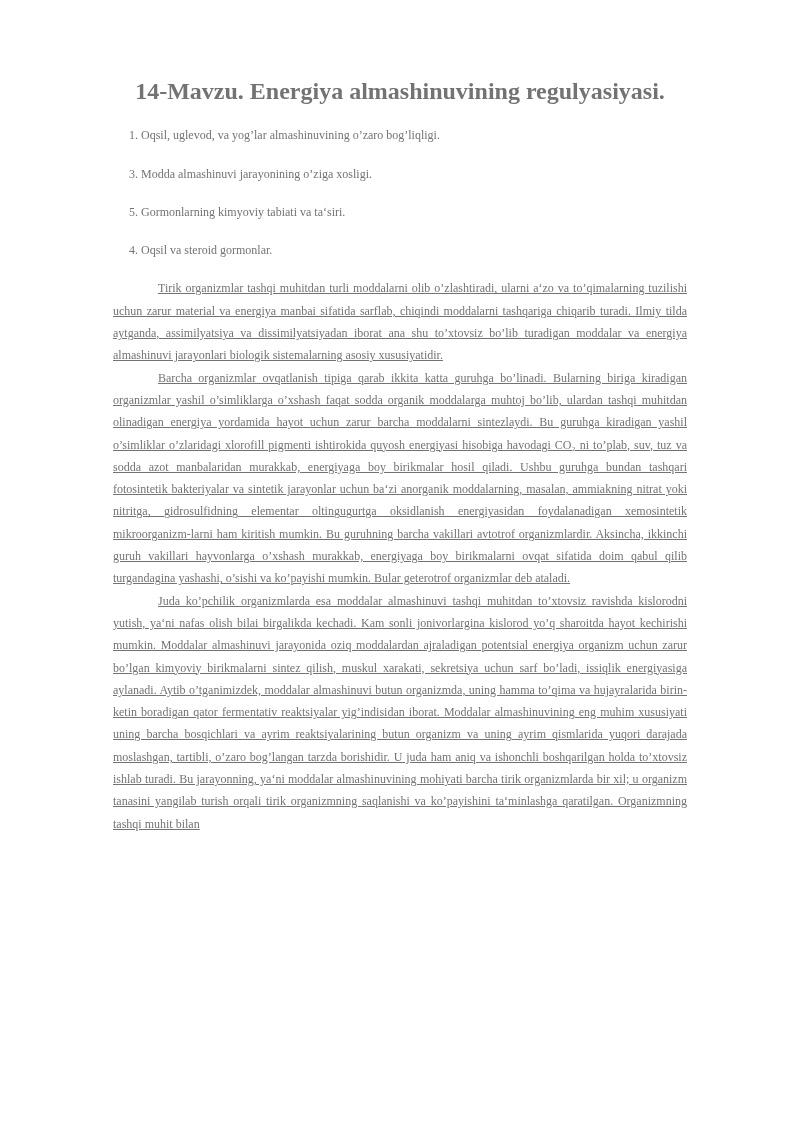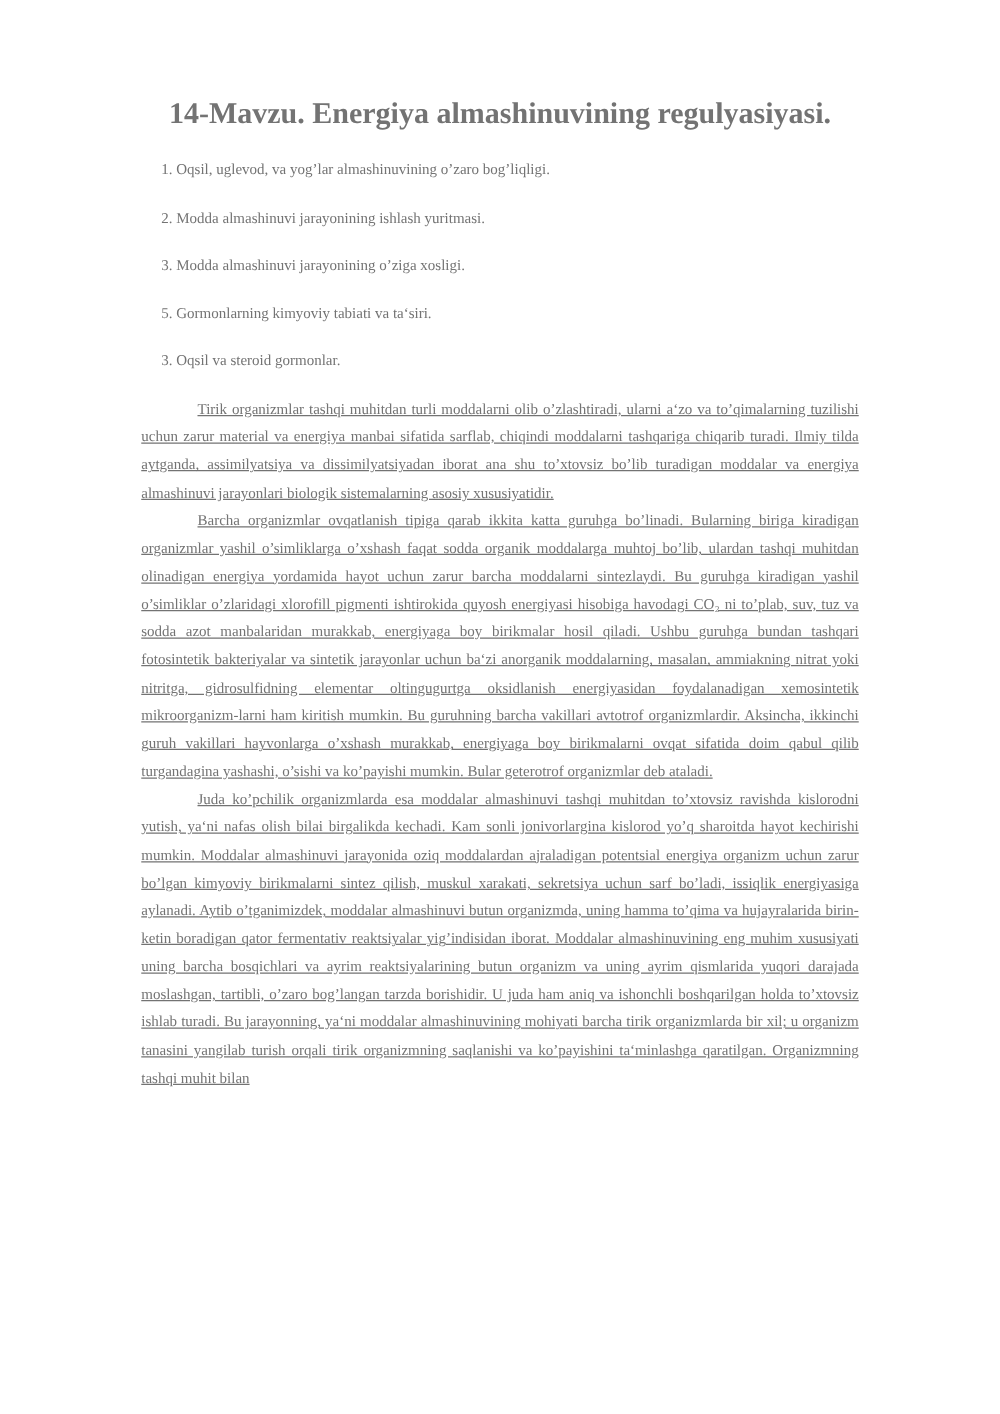--- a/index.html
+++ b/index.html
@@ -43,23 +43,22 @@
 </style>
 </head>
 <body>
 
 <div class="page">
 
   <h1 class="doc-title">14-Mavzu. Energiya almashinuvining regulyasiyasi.</h1>
 
   <div class="topic-list">
     <div>1. Oqsil, uglevod, va yog’lar almashinuvining o’zaro bog’liqligi.</div>
-    <div>2. Modda almashinuvi jarayonining ishlash yuritmasi.</div>
     <div>3. Modda almashinuvi jarayonining o’ziga xosligi.</div>
     <div>5. Gormonlarning kimyoviy tabiati va ta‘siri.</div>
-    <div>3. Oqsil va steroid gormonlar.</div>
+    <div>4. Oqsil va steroid gormonlar.</div>
   </div>
 
   <p class="body-par">Tirik organizmlar tashqi muhitdan turli moddalarni olib o’zlashtiradi, ularni a‘zo va to’qimalarning tuzilishi uchun zarur material va energiya manbai sifatida sarflab, chiqindi moddalarni tashqariga chiqarib turadi. Ilmiy tilda aytganda, assimilyatsiya va dissimilyatsiyadan iborat ana shu to’xtovsiz bo’lib turadigan moddalar va energiya almashinuvi jarayonlari biologik sistemalarning asosiy xususiyatidir.</p>
   <p class="body-par">Barcha organizmlar ovqatlanish tipiga qarab ikkita katta guruhga bo’linadi. Bularning biriga kiradigan organizmlar yashil o’simliklarga o’xshash faqat sodda organik moddalarga muhtoj bo’lib, ulardan tashqi muhitdan olinadigan energiya yordamida hayot uchun zarur barcha moddalarni sintezlaydi. Bu guruhga kiradigan yashil o’simliklar o’zlaridagi xlorofill pigmenti ishtirokida quyosh energiyasi hisobiga havodagi CO₂ ni to’plab, suv, tuz va sodda azot manbalaridan murakkab, energiyaga boy birikmalar hosil qiladi. Ushbu guruhga bundan tashqari fotosintetik bakteriyalar va sintetik jarayonlar uchun ba‘zi anorganik moddalarning, masalan, ammiakning nitrat yoki nitritga, gidrosulfidning elementar oltingugurtga oksidlanish energiyasidan foydalanadigan xemosintetik mikroorganizm-larni ham kiritish mumkin. Bu guruhning barcha vakillari avtotrof organizmlardir. Aksincha, ikkinchi guruh vakillari hayvonlarga o’xshash murakkab, energiyaga boy birikmalarni ovqat sifatida doim qabul qilib turgandagina yashashi, o’sishi va ko’payishi mumkin. Bular geterotrof organizmlar deb ataladi.</p>
   <p class="body-par">Juda ko’pchilik organizmlarda esa moddalar almashinuvi tashqi muhitdan to’xtovsiz ravishda kislorodni yutish, ya‘ni nafas olish bilai birgalikda kechadi. Kam sonli jonivorlargina kislorod yo’q sharoitda hayot kechirishi mumkin. Moddalar almashinuvi jarayonida oziq moddalardan ajraladigan potentsial energiya organizm uchun zarur bo’lgan kimyoviy birikmalarni sintez qilish, muskul xarakati, sekretsiya uchun sarf bo’ladi, issiqlik energiyasiga aylanadi. Aytib o’tganimizdek, moddalar almashinuvi butun organizmda, uning hamma to’qima va hujayralarida birin-ketin boradigan qator fermentativ reaktsiyalar yig’indisidan iborat. Moddalar almashinuvining eng muhim xususiyati uning barcha bosqichlari va ayrim reaktsiyalarining butun organizm va uning ayrim qismlarida yuqori darajada moslashgan, tartibli, o’zaro bog’langan tarzda borishidir. U juda ham aniq va ishonchli boshqarilgan holda to’xtovsiz ishlab turadi. Bu jarayonning, ya‘ni moddalar almashinuvining mohiyati barcha tirik organizmlarda bir xil; u organizm tanasini yangilab turish orqali tirik organizmning saqlanishi va ko’payishini ta‘minlashga qaratilgan. Organizmning tashqi muhit bilan</p>
 
 </div>
 
 </body></html>

